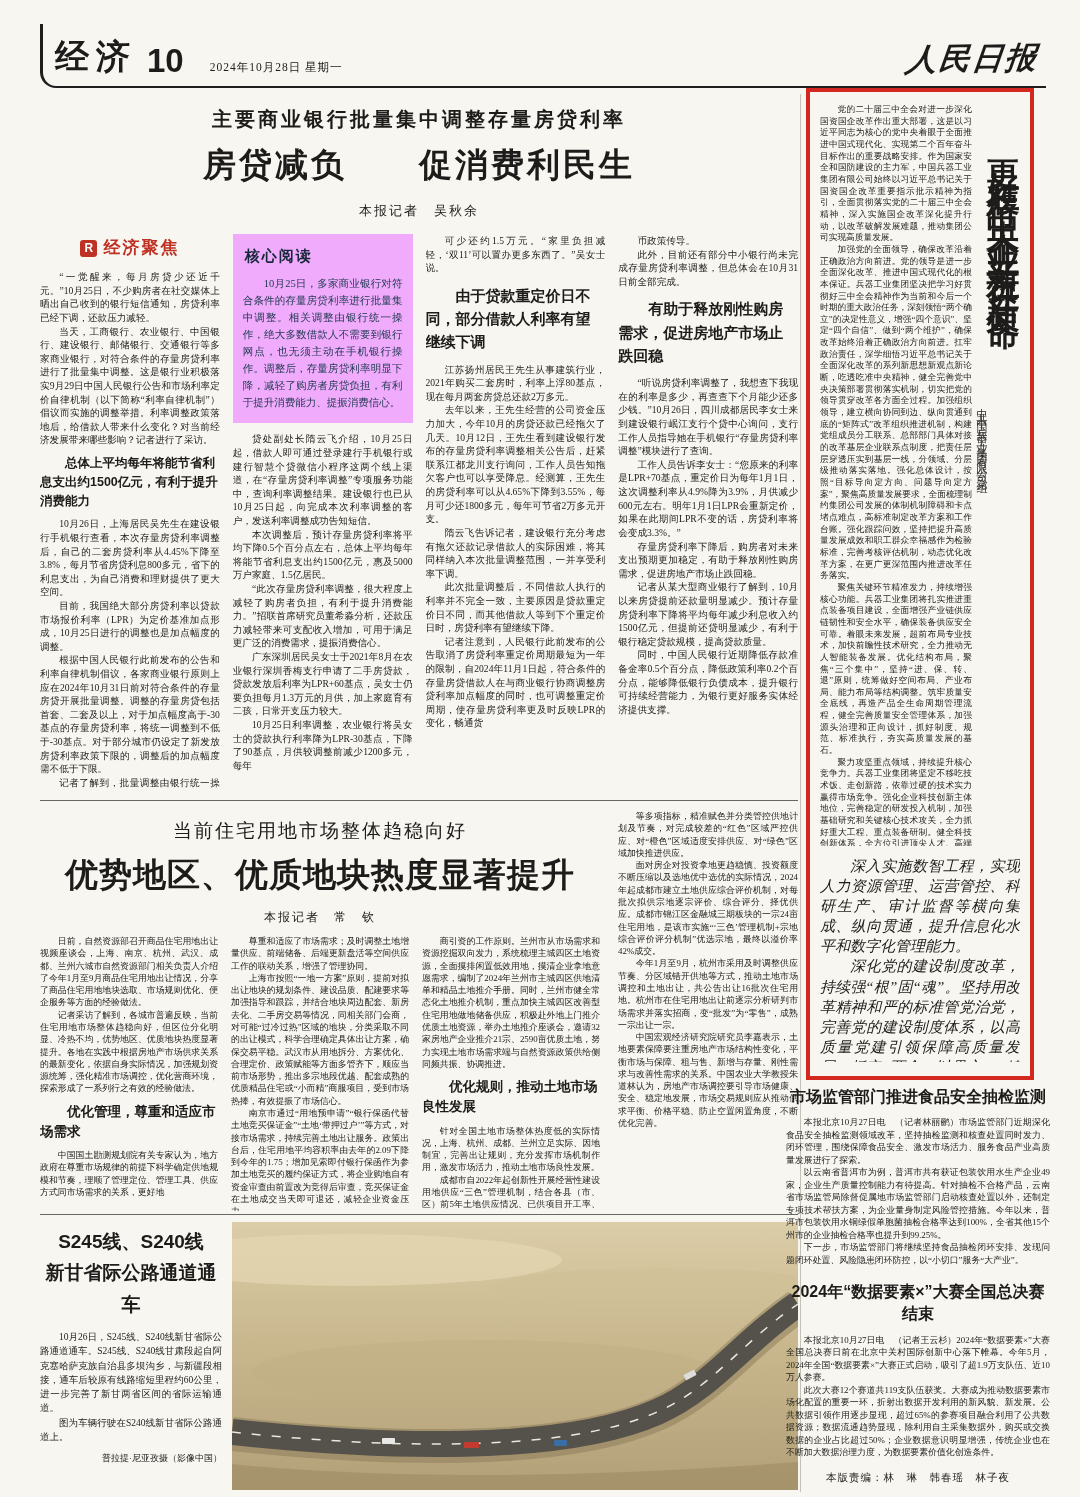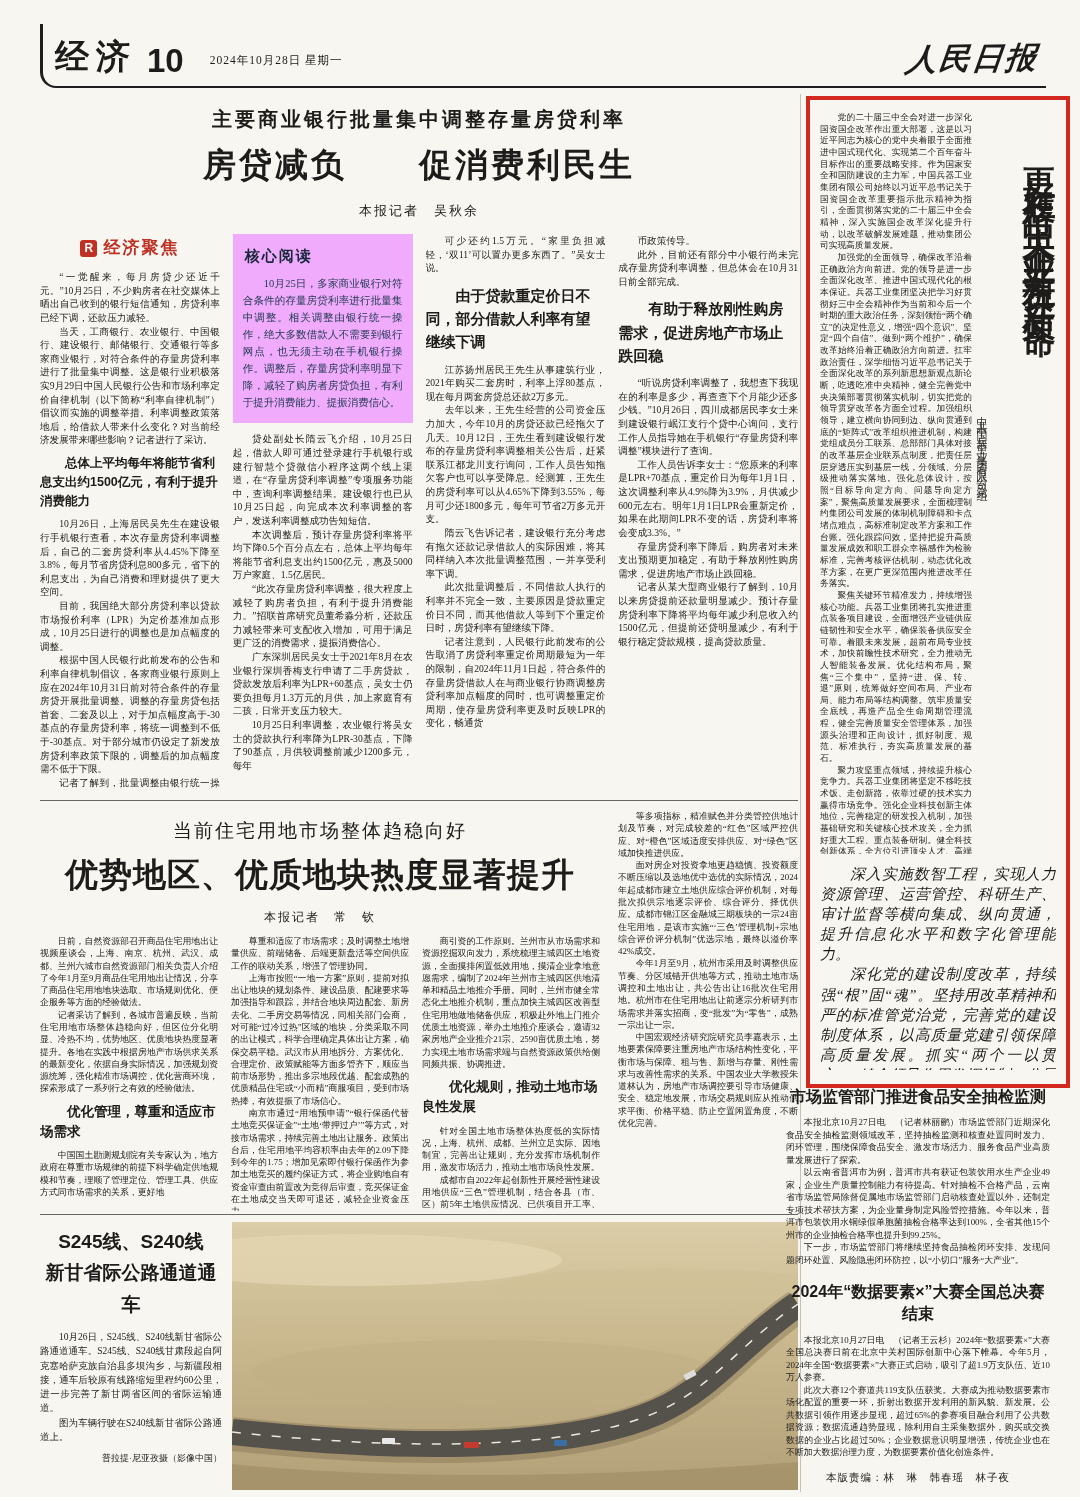--- a/index.html
+++ b/index.html
@@ -5,21 +5,21 @@
   html,body{margin:0;padding:0;background:#e9e7e2;}
   #page{position:relative;width:1080px;height:1497px;background:#f8f6f1;overflow:hidden;
         font-family:"Liberation Serif","DejaVu Serif",serif;color:#1d1c1a;}
   .sans{font-family:"Liberation Sans","DejaVu Sans",sans-serif;}
   
   #hdr{position:absolute;left:40px;top:24px;width:1006px;height:64px;
        border-bottom:2px solid #1f1e1c;border-left:3px solid #1f1e1c;border-bottom-left-radius:16px;
        display:flex;align-items:flex-end;padding:0 2px 6px 12px;box-sizing:border-box;}
   .sec-name{font-size:34px;font-weight:700;letter-spacing:7px;}
   .page-no{font-size:33px;font-weight:700;margin-left:10px;font-family:"Liberation Sans","DejaVu Sans",sans-serif;}
-  .date-line{font-size:11.5px;margin-left:26px;margin-bottom:12px;letter-spacing:1px;text-align:center;}
+  .date-line{font-size:11.5px;margin-left:26px;margin-bottom:5px;letter-spacing:1px;text-align:center;}
   .masthead{margin-left:auto;font-size:31px;font-weight:700;font-style:italic;transform:skewX(-7deg) rotate(-1deg);
             margin-right:6px;letter-spacing:2px;}
   
   .p{margin:0;text-indent:2em;text-align:justify;}
   
   #lead{position:absolute;left:40px;top:94px;width:758px;}
   .lead-kicker{text-align:center;font-size:20px;letter-spacing:3px;margin-top:12px;font-weight:600;}
   .lead-title{text-align:center;font-size:33px;font-weight:800;letter-spacing:3px;margin-top:10px;font-family:Liberation Mono, monospace;}
   .lead-byline{text-align:center;font-size:13px;margin-top:14px;margin-bottom:14px;letter-spacing:2px;}
   .lead-cols{display:flex;gap:13px;height:554px;overflow:hidden;}
@@ -27,21 +27,21 @@
   .focus-row{display:flex;align-items:center;justify-content:center;margin:2px 0 10px 0;}
   .focus-ico{width:17px;height:17px;background:#bf3124;color:#fff;border-radius:3px;
              display:flex;align-items:center;justify-content:center;font-size:12px;font-weight:700;}
   .focus-label{color:#bf3124;font-weight:700;font-size:17px;letter-spacing:2px;margin-left:6px;}
   .sub-s{font-weight:700;font-size:12.5px;line-height:1.5;margin:7px 0;text-indent:2em;}
   .sub-m{font-weight:700;font-size:15px;line-height:1.55;margin:9px 0;text-indent:2em;}
   .core-box{background:#f0abfc;padding:12px 10px;margin-bottom:9px;color:#223b52;}
   .core-title{font-weight:700;font-size:15px;margin:0 0 8px 2px;color:#16283a;letter-spacing:2px;}
   .core-body{font-size:10.5px;line-height:1.62;text-align:justify;text-indent:2em;margin:0;}
   
-  #featured{position:absolute;left:806px;top:96px;width:264px;height:992px;border:4px solid #d3281f;
+  #featured{position:absolute;left:806px;top:88px;width:228px;height:992px;border:4px solid #d3281f;
             box-sizing:border-box;padding:12px 10px 8px 10px;overflow:hidden;}
   .fa-top{display:flex;height:742px;overflow:hidden;}
   .fa-text{width:152px;font-size:8.7px;line-height:1.34;overflow:hidden;}
   .fa-side{flex:1;position:relative;}
   .fa-title{position:absolute;top:30px;right:0;writing-mode:vertical-rl;font-size:33px;font-weight:800;
             letter-spacing:12px;line-height:1;}
   .fa-byline{position:absolute;top:295px;left:2px;writing-mode:vertical-rl;font-size:11px;letter-spacing:5px;color:#2a2a2a;}
   .fa-bottom{margin-top:10px;height:206px;overflow:hidden;font-size:15px;line-height:1.34;font-style:italic;}
   
   .hline{position:absolute;height:1px;background:#6b6861;}
@@ -124,20 +124,21 @@
         <p class="p">记者注意到，人民银行此前发布的公告取消了房贷利率重定价周期最短为一年的限制，自2024年11月1日起，符合条件的存量房贷借款人在与商业银行协商调整房贷利率加点幅度的同时，也可调整重定价周期，使存量房贷利率更及时反映LPR的变化，畅通货</p>
       </div>
       <div class="ncol">
         <p class="p">币政策传导。</p>
         <p class="p">此外，目前还有部分中小银行尚未完成存量房贷利率调整，但总体会在10月31日前全部完成。</p>
         <p class="sub-m sans">有助于释放刚性购房需求，促进房地产市场止跌回稳</p>
         <p class="p">“听说房贷利率调整了，我想查下我现在的利率是多少，再查查下个月能少还多少钱。”10月26日，四川成都居民李女士来到建设银行岷江支行个贷中心询问，支行工作人员指导她在手机银行“存量房贷利率调整”模块进行了查询。</p>
         <p class="p">工作人员告诉李女士：“您原来的利率是LPR+70基点，重定价日为每年1月1日，这次调整利率从4.9%降为3.9%，月供减少600元左右。明年1月1日LPR会重新定价，如果在此期间LPR不变的话，房贷利率将会变成3.3%。”</p>
         <p class="p">存量房贷利率下降后，购房者对未来支出预期更加稳定，有助于释放刚性购房需求，促进房地产市场止跌回稳。</p>
         <p class="p">记者从某大型商业银行了解到，10月以来房贷提前还款量明显减少。预计存量房贷利率下降将平均每年减少利息收入约1500亿元，但提前还贷明显减少，有利于银行稳定贷款规模，提高贷款质量。</p>
+        <p class="p">同时，中国人民银行近期降低存款准备金率0.5个百分点，降低政策利率0.2个百分点，能够降低银行负债成本，提升银行可持续经营能力，为银行更好服务实体经济提供支撑。</p>
       </div>
     </div>
   </div>
 
   <div id="featured">
     <div class="fa-top">
       <div class="fa-text">
         <p class="p">党的二十届三中全会对进一步深化国资国企改革作出重大部署，这是以习近平同志为核心的党中央着眼于全面推进中国式现代化、实现第二个百年奋斗目标作出的重要战略安排。作为国家安全和国防建设的主力军，中国兵器工业集团有限公司始终以习近平总书记关于国资国企改革重要指示批示精神为指引，全面贯彻落实党的二十届三中全会精神，深入实施国企改革深化提升行动，以改革破解发展难题，推动集团公司实现高质量发展。</p>
         <p class="p">加强党的全面领导，确保改革沿着正确政治方向前进。党的领导是进一步全面深化改革、推进中国式现代化的根本保证。兵器工业集团坚决把学习好贯彻好三中全会精神作为当前和今后一个时期的重大政治任务，深刻领悟“两个确立”的决定性意义，增强“四个意识”、坚定“四个自信”、做到“两个维护”，确保改革始终沿着正确政治方向前进。扛牢政治责任，深学细悟习近平总书记关于全面深化改革的系列新思想新观点新论断，吃透吃准中央精神，健全完善党中央决策部署贯彻落实机制，切实把党的领导贯穿改革各方面全过程。加强组织领导，建立横向协同到边、纵向贯通到底的“矩阵式”改革组织推进机制，构建党组成员分工联系、总部部门具体对接的改革基层企业联系点制度，把责任层层穿透压实到基层一线，分领域、分层级推动落实落地。强化总体设计，按照“目标导向定方向、问题导向定方案”，聚焦高质量发展要求，全面梳理制约集团公司发展的体制机制障碍和卡点堵点难点，高标准制定改革方案和工作台账。强化跟踪问效，坚持把提升高质量发展成效和职工群众幸福感作为检验标准，完善考核评估机制，动态优化改革方案，在更广更深范围内推进改革任务落实。</p>
         <p class="p">聚焦关键环节精准发力，持续增强核心功能。兵器工业集团将扎实推进重点装备项目建设，全面增强产业链供应链韧性和安全水平，确保装备供应安全可靠。着眼未来发展，超前布局专业技术，加快前瞻性技术研究，全力推动无人智能装备发展。优化结构布局，聚焦“三个集中”，坚持“进、保、转、退”原则，统筹做好空间布局、产业布局、能力布局等结构调整。筑牢质量安全底线，再造产品全生命周期管理流程，健全完善质量安全管理体系，加强源头治理和正向设计，抓好制度、规范、标准执行，夯实高质量发展的基石。</p>

